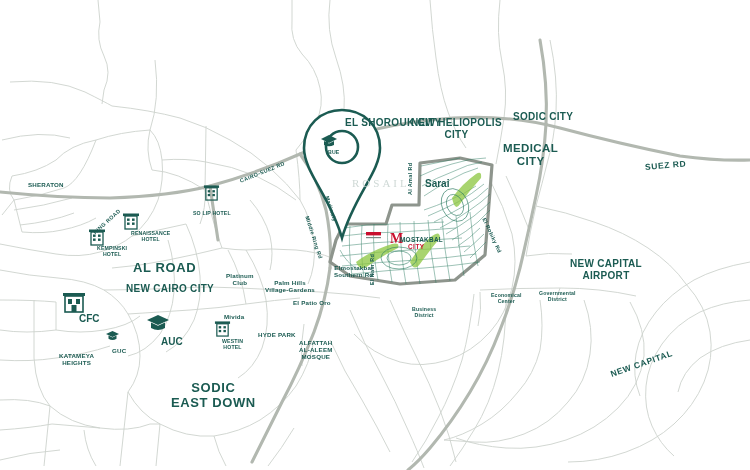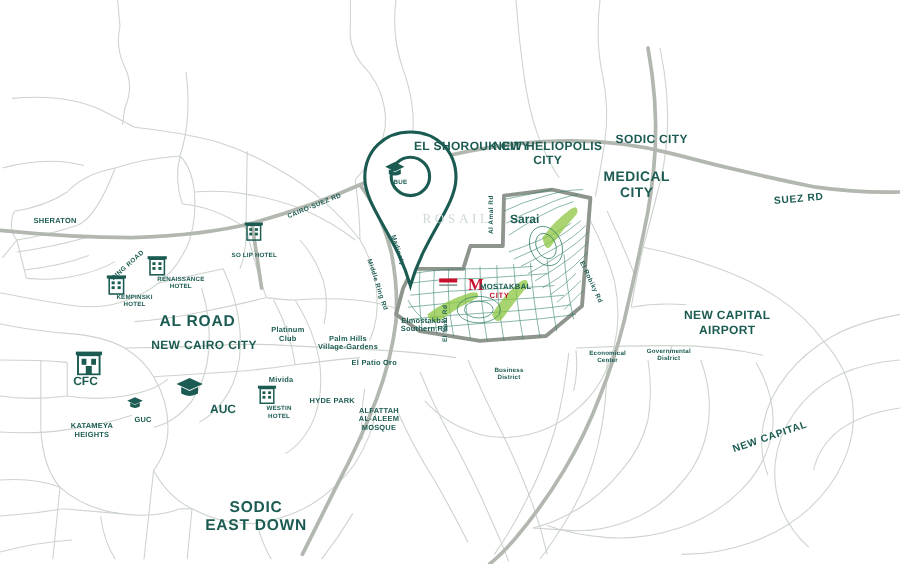--- a/index.html
+++ b/index.html
@@ -355,28 +355,28 @@
       <div class="lbl city-md" style="left: 345px; top: 117px;">EL SHOROUK CITY</div>
       <div class="lbl city-md" style="left: 411px; top: 117px;">NEW HELIOPOLIS
 CITY</div>
       <div class="lbl city-md" style="left: 513px; top: 111px;">SODIC CITY</div>
       <div class="lbl city-lg" style="left: 503px; top: 142px;">MEDICAL
 CITY</div>
       <div class="lbl city-md" style="left: 570px; top: 258px;">NEW CAPITAL
 AIRPORT</div>
       <div class="lbl city-xl" style="left: 133px; top: 261px;">AL ROAD</div>
       <div class="lbl city-md" style="left: 126px; top: 283px;">NEW CAIRO CITY</div>
-      <div class="lbl city-xl" style="left: 171px; top: 381px; margin-top: 35px;">SODIC
+      <div class="lbl city-xl" style="left: 171px; top: 381px;">SODIC
 EAST DOWN</div>
     </div>
   <div id="place-labels">
       <div class="lbl place" style="left: 425px; top: 178px;">Sarai</div>
       <div class="lbl place-sm" style="left: 28px; top: 181px;">SHERATON</div>
-      <div class="lbl place" style="left: 61px; top: 313px;">CFC</div>
-      <div class="lbl place" style="left: 175px; top: 336px;">AUC</div>
+      <div class="lbl place" style="left: 79px; top: 313px;">CFC</div>
+      <div class="lbl place" style="left: 161px; top: 336px;">AUC</div>
       <div class="lbl place-sm" style="left: 112px; top: 347px;">GUC</div>
       <div class="lbl tiny" style="left: 328px; top: 150px;">BUE</div>
       <div class="lbl place-sm" style="left: 59px; top: 352px;">KATAMEYA
 HEIGHTS</div>
       <div class="lbl tiny" style="left: 97px; top: 246px;">KEMPINSKI
 HOTEL</div>
       <div class="lbl tiny" style="left: 131px; top: 231px;">RENAISSANCE
 HOTEL</div>
       <div class="lbl tiny" style="left: 193px; top: 211px;">SO LIP HOTEL</div>
       <div class="lbl tiny" style="left: 222px; top: 339px;">WESTIN

